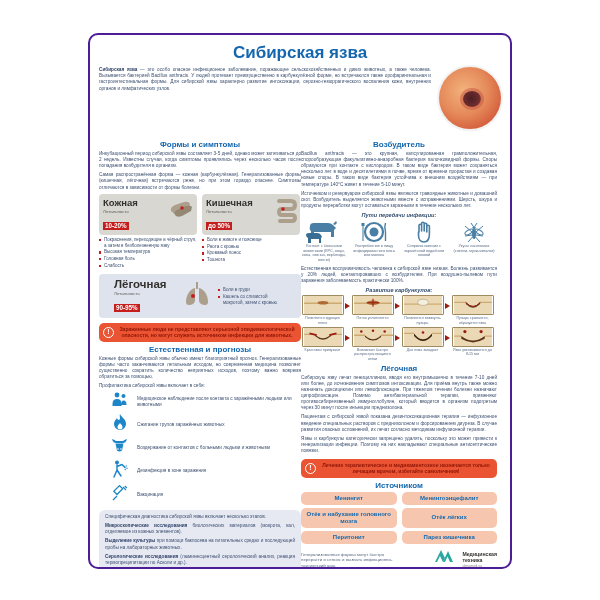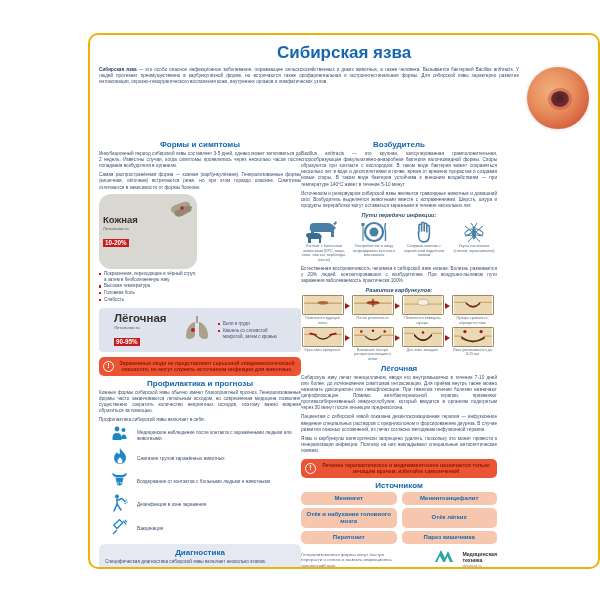--- a/index.html
+++ b/index.html
@@ -1,20 +1,20 @@
 <!DOCTYPE html>
 <html><head>
 <meta charset="utf-8">
 <style>
   * { box-sizing: border-box; margin: 0; padding: 0; }
   html,body { width:600px; height:600px; background:#fff; font-family:"Liberation Sans", sans-serif; }
   .page { position:relative; width:600px; height:600px; background:#fff; }
   .poster {
-    position:absolute; left:88px; top:33px; width:512px; height:536px;
-    background:#fff; border:2px solid #eab308; border-radius:10px;
+    position:absolute; left:88px; top:33px; width:424px; height:536px;
+    background:#fff; border:2px solid #4c1d95; border-radius:10px;
     padding:6px 9px; overflow:hidden; color:#3c4f70;
   }
   .title { text-align:center; color:#1467af; font-size:17px; font-weight:bold; margin:2px 0 4px; }
   .intro-row { display:flex; gap:8px; align-items:flex-start; }
   .intro { flex:1; font-size:4.7px; line-height:1.32; text-align:justify; color:#3c4f70; }
   .intro b { color:#2c3e66; }
   .lesion-photo {
     width:62px; height:62px; border-radius:50%; flex:0 0 62px; position:relative;
     background: radial-gradient(circle at 40% 38%, #f2b27c 0%, #e58a5a 45%, #d5603e 75%, #c04a33 100%);
     box-shadow: 0 0 0 2px #f2f2f2, 0 1px 2px rgba(0,0,0,.25);
@@ -28,21 +28,21 @@
   .col-left { width:202px; }
   .col-right { width:196px; }
   h2.sec { color:#1467af; font-size:8px; font-weight:bold; text-align:center; margin:3px 0 2px; }
   h3.subsec { color:#35506f; font-size:5.6px; font-style:italic; text-align:center; margin:3px 0 2px; font-weight:bold; }
   p.t { font-size:4.7px; line-height:1.3; text-align:justify; margin-bottom:3px; color:#3c4f70; }
   p.t b { color:#2c3e66; }
 
   
   .cards-row { display:flex; gap:5px; margin-top:1px; }
   .card { width:98px; }
-  .card-head { background:#d9d7d2; border-radius:12px; padding:20px 4px; position:relative; min-height:33px; }
+  .card-head { background:#d9d7d2; border-radius:4px; padding:3px 4px; position:relative; min-height:33px; }
   .card-name { font-size:9.5px; font-weight:bold; color:#33312e; }
   .leth-label { font-size:4.4px; color:#5a5a55; margin-top:1px; }
   .leth-badge { display:inline-block; background:#c61d1d; color:#fff; font-weight:bold; font-size:6.3px; padding:0px 2px 1px; margin-top:1px; }
   .card-icon { position:absolute; right:2px; top:4px; }
   ul.sym { list-style:none; margin-top:2px; }
   ul.sym li { font-size:4.5px; line-height:1.3; color:#3c4f70; margin-bottom:1px; padding-left:5px; position:relative; }
   ul.sym li::before { content:""; position:absolute; left:0; top:2px; width:2.2px; height:2.2px; background:#c61d1d; }
   .lung-card { margin-top:4px; background:#dfe3ed; border-radius:4px; padding:4px 15px; display:flex; align-items:center; gap:6px; }
   .lung-left { width:62px; }
   .lung-name { font-size:11.5px; font-weight:bold; color:#33312e; }
@@ -118,20 +118,39 @@
               </span>
             </div>
             <ul class="sym">
               <li>Покраснения, переходящие в чёрный струп, а затем в безболезненную язву</li>
               <li>Высокая температура</li>
               <li>Головная боль</li>
               <li>Слабость</li>
             </ul>
           </div>
 
+          <div class="card">
+            <div class="card-head">
+              <div class="card-name">Кишечная</div>
+              <div class="leth-label">Летальность</div>
+              <span class="leth-badge">до 50%</span>
+              <span class="card-icon">
+                <svg width="24" height="26" viewBox="0 0 24 26">
+                  <path d="M5 3h12q4 0 4 4t-4 4H8q-3 0-3 3t3 3h10q3 0 3 3t-3 3H6" fill="none" stroke="#aca08c" stroke-width="4" stroke-linecap="round"></path>
+                  <circle cx="9" cy="11" r="1.8" fill="#c61d1d"></circle>
+                </svg>
+              </span>
+            </div>
+            <ul class="sym">
+              <li>Боли в животе и пояснице</li>
+              <li>Рвота с кровью</li>
+              <li>Кровавый понос</li>
+              <li>Тошнота</li>
+            </ul>
+          </div>
         </div>
 
         <div class="lung-card">
           <div class="lung-left">
             <div class="lung-name">Лёгочная</div>
             <div class="leth-label">Летальность</div>
             <span class="leth-badge">90-95%</span>
           </div>
           <span>
             <svg width="30" height="28" viewBox="0 0 30 28">
@@ -145,21 +164,21 @@
             <li>Боли в груди</li>
             <li>Кашель со слизистой мокротой, затем с кровью</li>
           </ul>
         </div>
 
         <div class="warn-box">
           <span class="warn-icon">!</span>
           <span class="warn-text">Зараженные люди не представляют серьезной эпидемиологической опасности, но могут служить источником инфекции для животных.</span>
         </div>
 
-        <h2 class="sec">Профилактика и прогнозы</h2>
+        <h2 class="sec">Естественная и прогнозы</h2>
         <p class="t">Кожные формы сибирской язвы обычно имеют благоприятный прогноз. Генерализованные формы часто заканчиваются летальным исходом, но современная медицина позволяет существенно сократить количество неприятных исходов, поэтому важно вовремя обратиться за помощью.</p>
         <p class="t">Профилактика сибирской язвы включает в себя:</p>
 
         <div>
           <div class="prev-item">
             <span class="prev-icon">
               <svg width="17" height="15" viewBox="0 0 17 15">
                 <circle cx="6" cy="3" r="2.4" fill="#1d86c8"></circle>
                 <path d="M1.5 12q0-5 4.5-5t4.5 5v2h-9z" fill="#1d86c8"></path>
                 <circle cx="12.5" cy="4" r="2" fill="#1d86c8"></circle>
@@ -206,21 +225,20 @@
                 <path d="M1 15l4-4" stroke="#1d86c8" stroke-width="1.2"></path>
                 <rect x="5" y="5" width="8" height="4.5" transform="rotate(-45 5 9.5)" fill="none" stroke="#1d86c8" stroke-width="1.3"></rect>
                 <path d="M11 2l3 3M12.8 1l2 2" stroke="#1d86c8" stroke-width="1.2"></path>
               </svg>
             </span>
             <span class="prev-text">Вакцинация</span>
           </div>
         </div>
 
         <div class="diag-box">
-          <h2 class="sec" style="margin-top:0;">Диагностика</h2>
           <p class="t">Специфическая диагностика сибирской язвы включает несколько этапов.</p>
           <p class="t"><b>Микроскопические исследования</b><span> биологических материалов (мокрота, кал, отделяемое из кожных элементов).</span></p>
           <p class="t"><b>Выделение культуры</b><span> при помощи бакпосева на питательных средах и последующей пробы на лабораторных животных.</span></p>
           <p class="t"><b>Серологические исследования</b><span> (люминесцентный серологический анализ, реакция термопреципитации по Асколи и др.).</span></p>
 
         </div>
       </div>
 
       <div class="col-right">
         <h2 class="sec">Возбудитель</h2>

